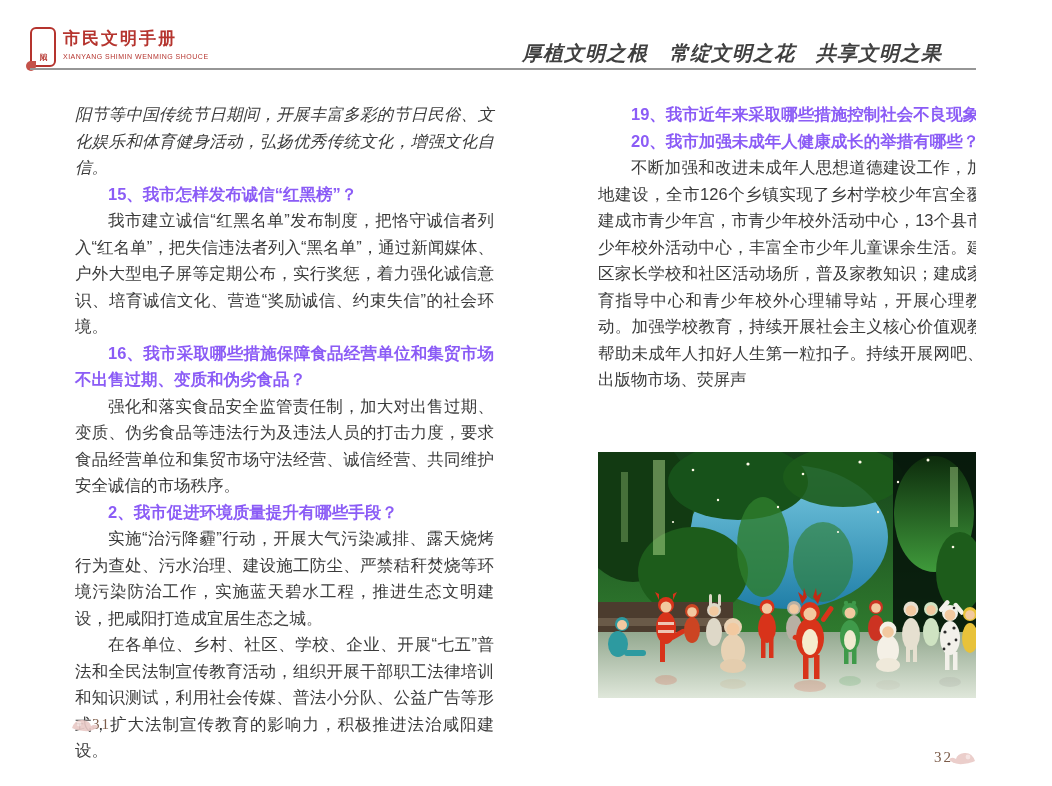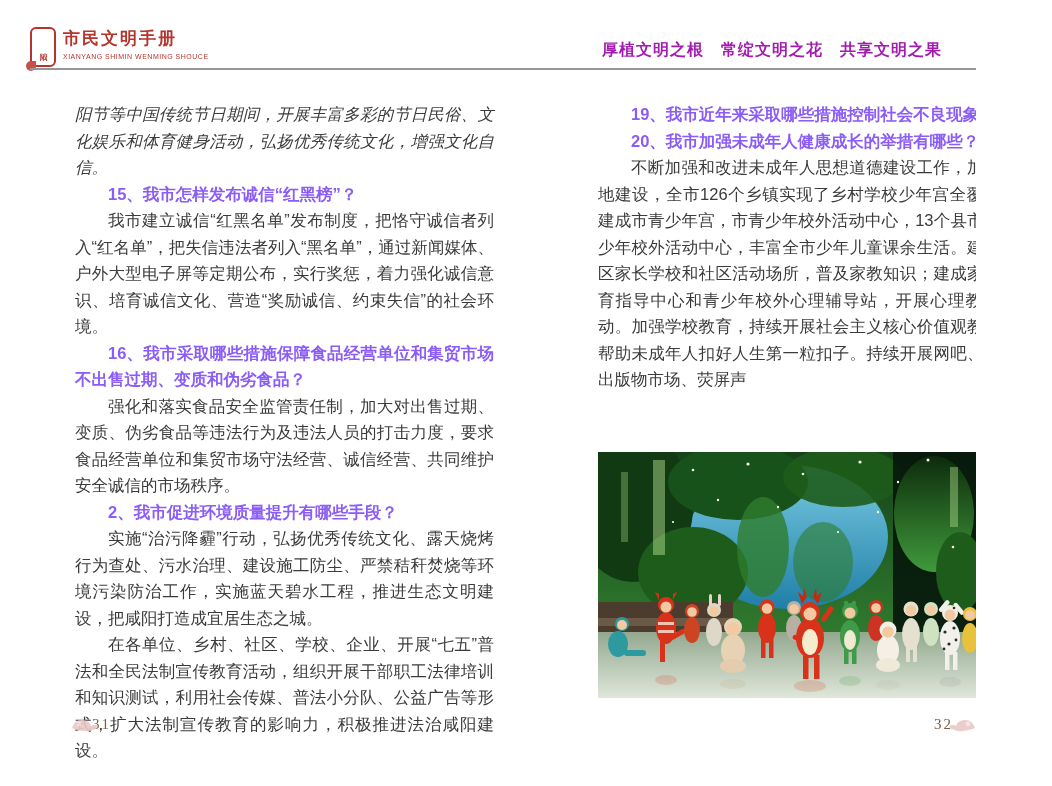--- a/index.html
+++ b/index.html
@@ -11,43 +11,43 @@
   .seal{width:22px;height:36px;border:2px solid #b5342e;border-radius:6px;color:#b5342e;
         font-size:8px;line-height:9px;display:flex;flex-direction:column;align-items:center;
         justify-content:center;font-family:"Liberation Serif","DejaVu Serif",serif;
         writing-mode:vertical-rl;letter-spacing:1px;position:relative;}
   .seal:after{content:"";position:absolute;left:-6px;bottom:-6px;width:10px;height:10px;
         border-radius:50% 0 50% 50%;background:#c4524a;}
   .logo-text{margin-left:7px;}
   .logo-title{color:#b5342e;font-weight:bold;font-size:17px;letter-spacing:2px;
         font-family:"Liberation Serif","DejaVu Serif",serif;}
   .logo-pinyin{color:#b5342e;font-size:7px;letter-spacing:.5px;margin-top:3px;}
-  .slogan{position:absolute;right:34px;top:40px;color:#a21caf;font-size:16px;font-weight:bold;
-        letter-spacing:1px;font-family:"Liberation Serif","DejaVu Serif",serif;}
+  .slogan{position:absolute;right:34px;top:40px;color:#404040;font-size:20px;font-weight:bold;
+        font-style:italic;letter-spacing:1px;font-family:"Liberation Serif","DejaVu Serif",serif;}
   .head-rule{position:absolute;left:30px;top:68px;width:992px;height:2px;background:#969696;}
 
   
   .col{position:absolute;top:101px;width:419px;color:#3b3b3b;font-size:16.5px;line-height:26.5px;
         text-align:justify;}
   .col-left{left:75px;}
   .col-right{left:598px;}
   .col p{margin:0;}
   .body-p{text-indent:2em;}
   .body-p.noindent{text-indent:0;font-style:italic;}
   .heading-p{color:#8b5cf6;font-weight:bold;text-indent:2em;}
 
   
   .photo{position:absolute;left:598px;top:452px;width:380px;height:246px;}
   .photo svg{display:block;}
 
   
   .pagenum{position:absolute;top:716px;display:flex;align-items:center;
         font-family:"Liberation Serif","DejaVu Serif",serif;color:#7b5b49;font-size:15px;}
   .pagenum-left{left:70px;}
-  .pagenum-right{left:934px;}
+  .pagenum-right{left:934px;margin-top:33px;}
   .cloud{width:30px;height:16px;opacity:.9;}
   .pn-text{letter-spacing:2px;}
   .pagenum-left .pn-text{margin-left:-8px;}
   .pagenum-right .cloud{margin-left:-6px;}
 </style>
 </head>
 <body>
 
 <div class="page">
 
@@ -63,21 +63,21 @@
 
   <div class="head-rule"></div>
 
   <div class="col col-left">
     <p class="body-p noindent">阳节等中国传统节日期间，开展丰富多彩的节日民俗、文化娱乐和体育健身活动，弘扬优秀传统文化，增强文化自信。</p>
     <p class="heading-p">15、我市怎样发布诚信“红黑榜”？</p>
     <p class="body-p">我市建立诚信“红黑名单”发布制度，把恪守诚信者列入“红名单”，把失信违法者列入“黑名单”，通过新闻媒体、户外大型电子屏等定期公布，实行奖惩，着力强化诚信意识、培育诚信文化、营造“奖励诚信、约束失信”的社会环境。</p>
     <p class="heading-p">16、我市采取哪些措施保障食品经营单位和集贸市场不出售过期、变质和伪劣食品？</p>
     <p class="body-p">强化和落实食品安全监管责任制，加大对出售过期、变质、伪劣食品等违法行为及违法人员的打击力度，要求食品经营单位和集贸市场守法经营、诚信经营、共同维护安全诚信的市场秩序。</p>
     <p class="heading-p">2、我市促进环境质量提升有哪些手段？</p>
-    <p class="body-p">实施“治污降霾”行动，弘扬优秀传统文化、露天烧烤行为查处、污水治理、建设施工防尘、严禁秸秆焚烧等环境污染防治工作，实施蓝天碧水工程，推进生态文明建设，把咸阳打造成宜居生态之城。</p>
+    <p class="body-p">实施“治污降霾”行动，开展大气污染减排、露天烧烤行为查处、污水治理、建设施工防尘、严禁秸秆焚烧等环境污染防治工作，实施蓝天碧水工程，推进生态文明建设，把咸阳打造成宜居生态之城。</p>
     <p class="body-p">在各单位、乡村、社区、学校、企业、开展“七五”普法和全民法制宣传教育活动，组织开展干部职工法律培训和知识测试，利用社会传媒、普法小分队、公益广告等形式，扩大法制宣传教育的影响力，积极推进法治咸阳建设。</p>
   </div>
 
   <div class="col col-right">
     <p class="heading-p">19、我市近年来采取哪些措施控制社会不良现象？</p>
     <p class="heading-p">20、我市加强未成年人健康成长的举措有哪些？</p>
     <p class="body-p">不断加强和改进未成年人思想道德建设工作，加强阵地建设，全市126个乡镇实现了乡村学校少年宫全覆盖，建成市青少年宫，市青少年校外活动中心，13个县市区青少年校外活动中心，丰富全市少年儿童课余生活。建立社区家长学校和社区活动场所，普及家教知识；建成家庭教育指导中心和青少年校外心理辅导站，开展心理教育活动。加强学校教育，持续开展社会主义核心价值观教育，帮助未成年人扣好人生第一粒扣子。持续开展网吧、文化出版物市场、荧屏声</p>
   </div>
 
   <div class="photo" role="img" aria-label="孩子们身着动物服装在丛林布景舞台上表演">

